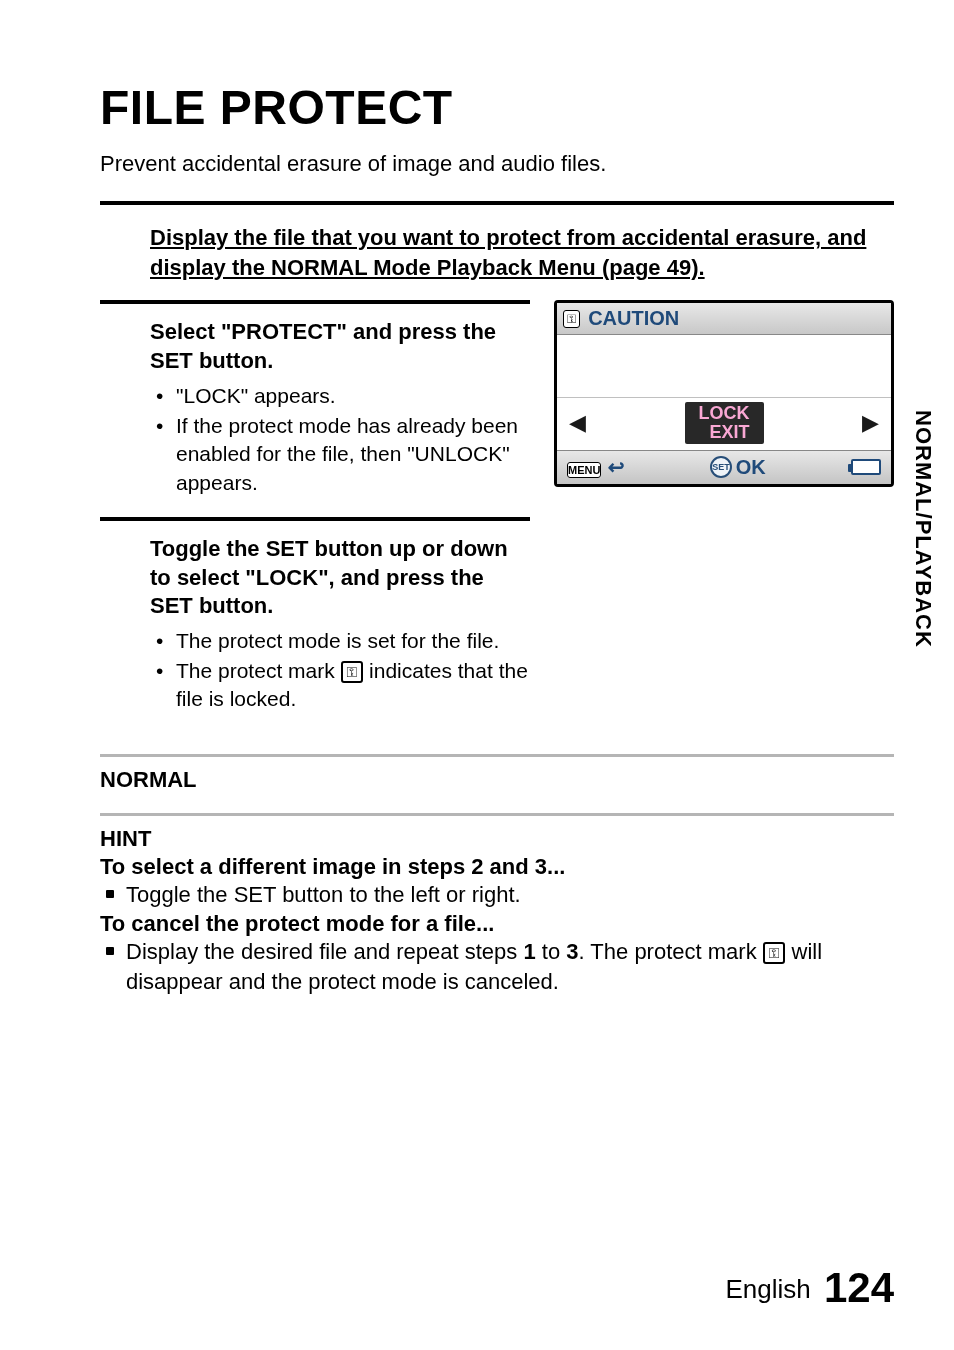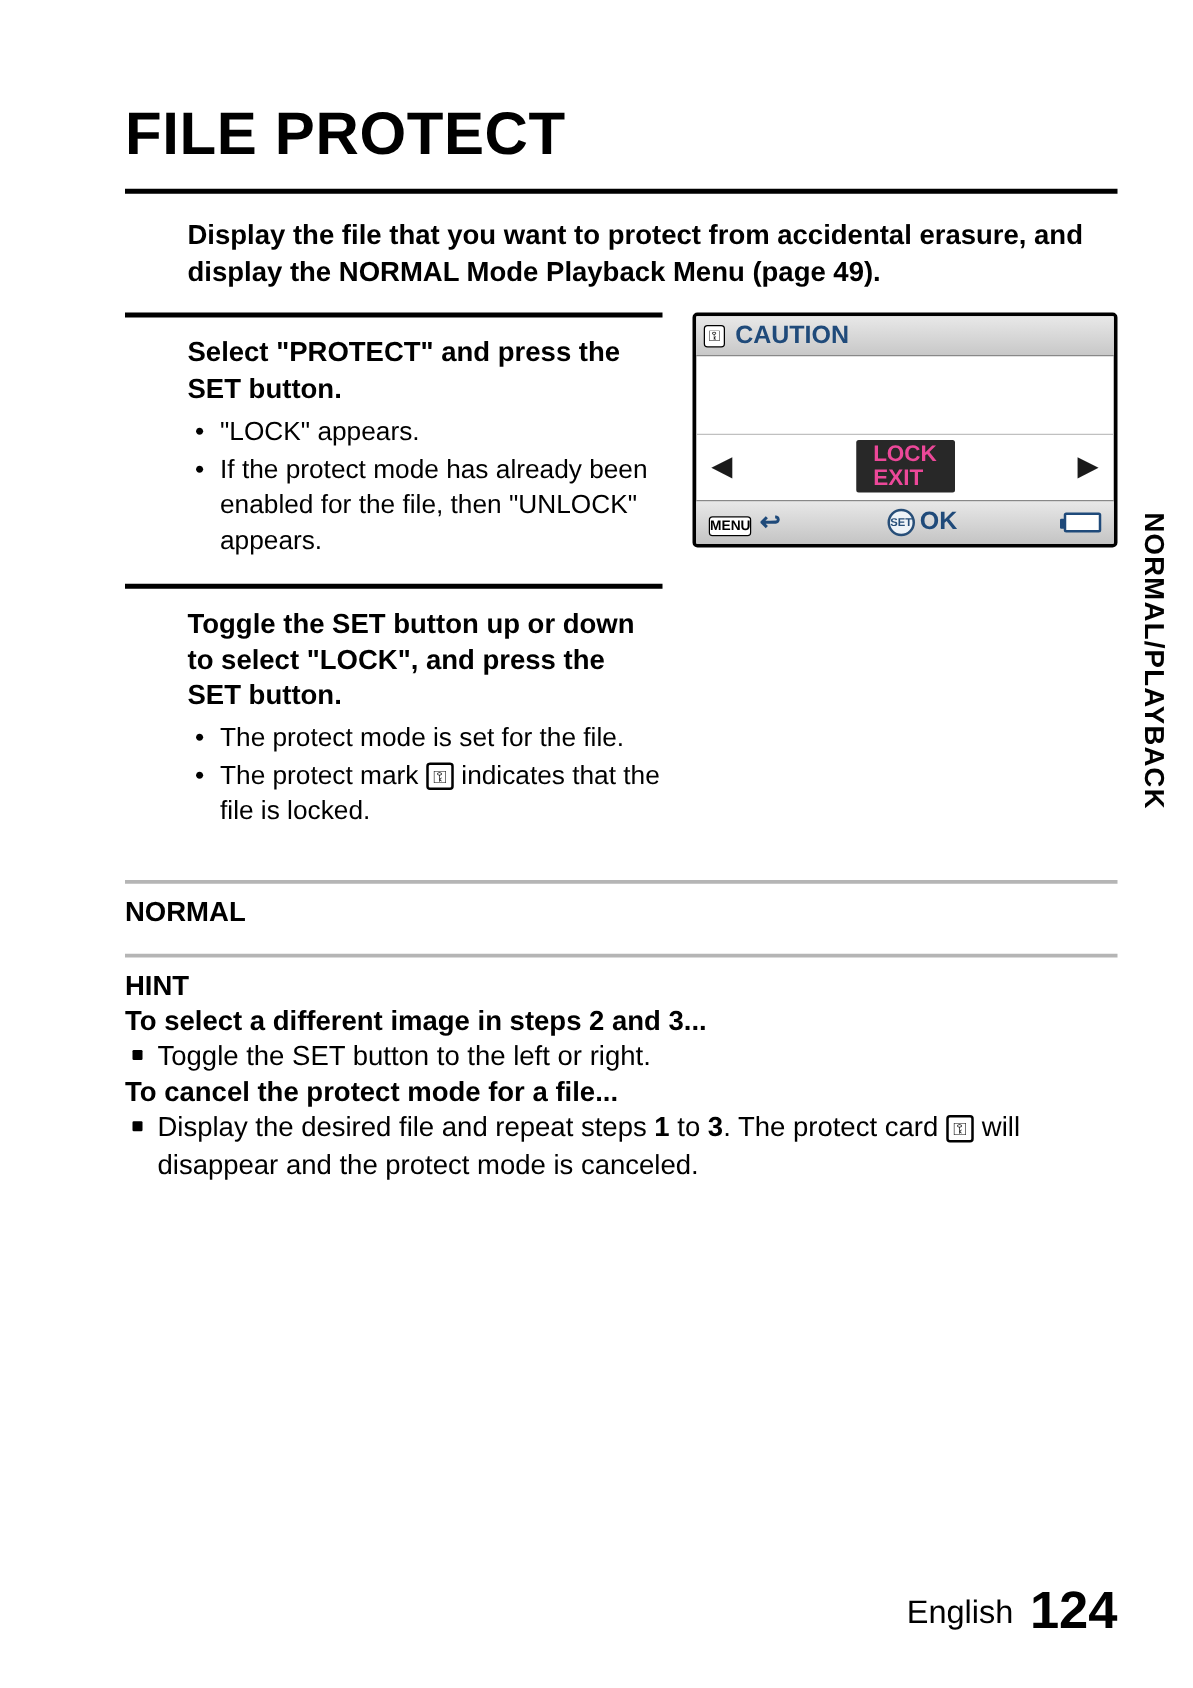--- a/index.html
+++ b/index.html
@@ -32,20 +32,21 @@
     margin-bottom: 24px;
   }
   .thick-rule {
     border: none;
     border-top: 4px solid #000;
     margin: 0 0 18px 0;
   }
   .step1-row {
     padding-left: 50px;
     margin-bottom: 18px;
+    text-decoration: underline;
   }
   .step1-row p {
     font-size: 22px;
     font-weight: bold;
     line-height: 1.35;
   }
   .two-col {
     display: flex;
     gap: 24px;
     align-items: flex-start;
@@ -134,26 +135,26 @@
     align-items: center;
     justify-content: space-between;
     padding: 4px 12px 6px 12px;
     border-top: 1px solid #c0c0c0;
   }
   .tri {
     font-size: 22px;
     color: #1a1a1a;
   }
   .lock-exit {
-    text-align: left;
+    text-align: right;
     line-height: 1.05;
     display: inline-block;
     padding: 2px 14px;
     background: #282828;
-    color: #ec4899;
+    color: #f9a8d4;
     font-weight: bold;
     font-size: 18px;
     border-radius: 2px;
   }
   .osd-bot {
     display: flex;
     align-items: center;
     justify-content: space-between;
     padding: 4px 10px 5px 10px;
     background: linear-gradient(#e8e8e8, #c4c4c4);
@@ -258,20 +259,21 @@
     margin-left: 2px;
   }
 </style>
 </head>
 <body>
 
 <div class="page">
   <div class="vertical-tab">NORMAL/PLAYBACK</div>
 
   <h1 class="title">FILE PROTECT</h1>
+  <p class="intro">Prevent accidental erasure of image and audio files.</p>
 
   <hr class="thick-rule">
 
   <div class="step1-row">
     <p>Display the file that you want to protect from accidental erasure, and display the NORMAL Mode Playback Menu (page 49).</p>
   </div>
 
   <div class="two-col">
     <div class="left-col">
       <hr class="short-rule">
@@ -331,21 +333,21 @@
   <div class="hint-head">HINT</div>
 
   <div class="hint-sub">To select a different image in steps 2 and 3...</div>
   <ul class="big-dot-list">
     <li>Toggle the SET button to the left or right.</li>
   </ul>
 
   <div class="hint-sub">To cancel the protect mode for a file...</div>
   <ul class="big-dot-list">
     <li>
-      <span>Display the desired file and repeat steps </span><b>1</b><span> to </span><b>3</b><span>. The protect card </span>
+      <span>Display the desired file and repeat steps </span><b>1</b><span> to </span><b>3</b><span>. The protect mark </span>
       <span class="protect-mark-inline">⚿</span>
       <span> will disappear and the protect mode is canceled.</span>
     </li>
   </ul>
 
   <div class="footer">
     <span>English</span>
     <span class="pg">124</span>
   </div>
 </div>

